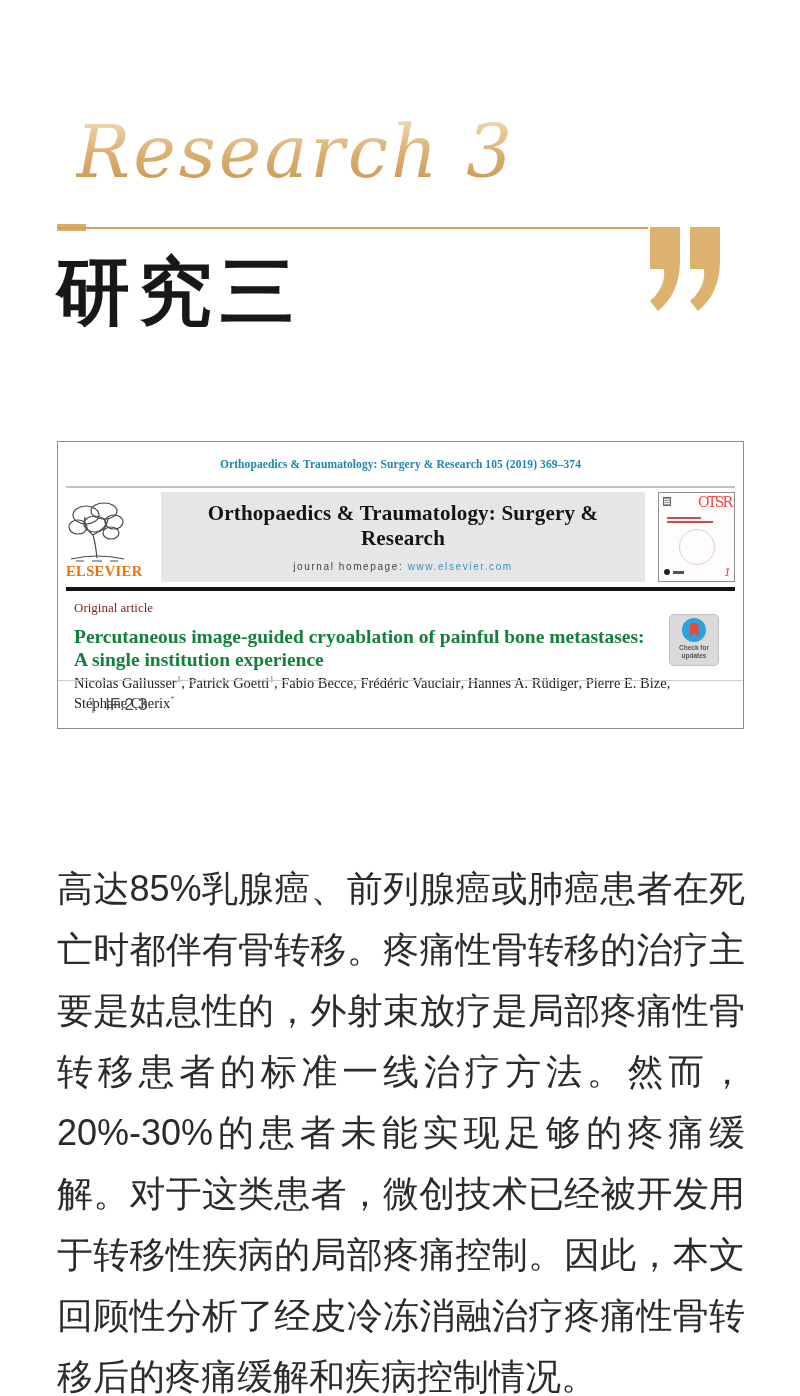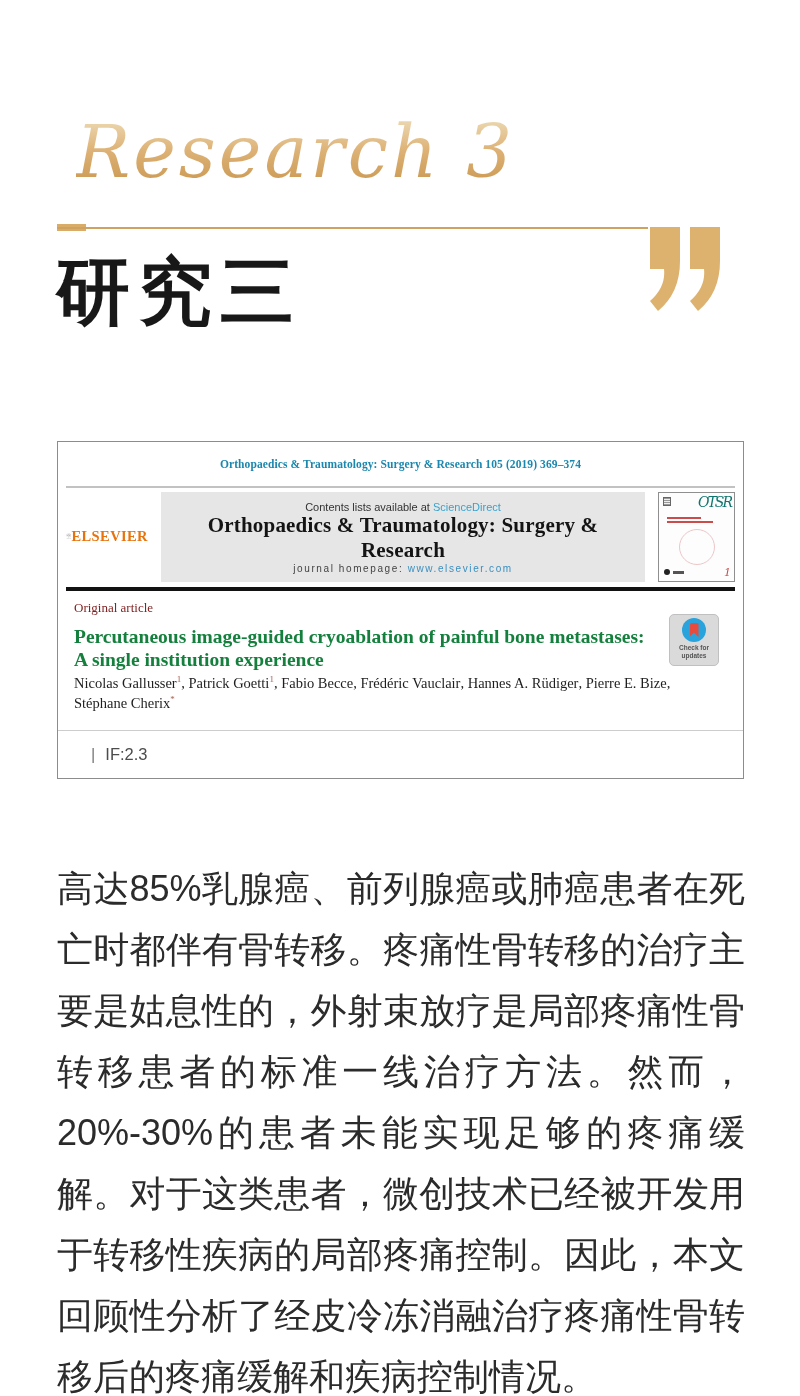--- a/index.html
+++ b/index.html
@@ -27,32 +27,32 @@
   }
   .quote-mark { position:absolute; left:650px; top:227px; }
   .cn-title {
     position:absolute; left:56px; top:252px;
     font-family:"Liberation Serif", serif; font-weight:700;
     font-size:74px; line-height:1.1; letter-spacing:8px; color:#181818;
   }
 
   
   .paper-box {
-    position:absolute; left:57px; top:441px; width:687px; height:338px;
+    position:absolute; left:57px; top:441px; width:687px; height:288px;
     border:1px solid #8c8c8c; background:#fff;
     font-family:"Liberation Serif", serif;
   }
   .p-running-head {
     padding-top:16px; text-align:center;
     font-size:11.5px; font-weight:700; color:#1b87ae; letter-spacing:.1px;
   }
   .p-rule-thin { margin:16px 8px 0; height:2px; background:#c2c2c2; }
   .p-header { display:flex; margin:4px 8px 0; height:90px; }
   .p-logo {
-    width:82px; display:flex; align-items:center;
+    width:82px; display:flex; flex-direction:column; align-items:flex-start;
     justify-content:flex-end; padding-bottom:2px;
   }
   .p-logo-word {
     font-family:"Liberation Serif", serif; font-size:14.5px; font-weight:700;
     color:#e8730c; letter-spacing:.4px; margin-top:1px;
   }
   .p-banner {
     flex:1; margin:0 13px; background:#e6e6e6; text-align:center;
     display:flex; flex-direction:column; justify-content:space-between;
     padding:9px 4px 10px;
@@ -62,21 +62,21 @@
   .p-journal-title { font-size:21px; font-weight:600; color:#141414; letter-spacing:.2px; }
   .p-homepage {
     font-family:"Liberation Sans", sans-serif; font-size:10px; color:#444;
     letter-spacing:1.6px;
   }
   .p-homepage .lnk { color:#3a8fc0; }
   .p-cover { width:77px; border:1px solid #8f8f8f; background:#fdfdfd; position:relative; }
   .cv-sq { position:absolute; left:4px; top:4px; width:8px; height:9px; border:1px solid #666; background:repeating-linear-gradient(0deg,#999 0 1px,#eee 1px 2px); }
   .cv-otsr {
     position:absolute; right:3px; top:1px; font-family:"DejaVu Serif", serif;
-    font-style:italic; font-size:14px; letter-spacing:-2px; color:#0f766e;
+    font-size:14px; letter-spacing:-2px; color:#ef4444;
   }
   .cv-bar1 { position:absolute; left:8px; top:24px; width:34px; height:2px; background:#cc4b4b; }
   .cv-bar2 { position:absolute; left:8px; top:28px; width:46px; height:2px; background:#cc4b4b; }
   .cv-circle { position:absolute; left:20px; top:36px; width:36px; height:36px; border-radius:50%; border:1px solid #eec6c9; }
   .cv-dot { position:absolute; left:5px; bottom:6px; width:6px; height:6px; border-radius:50%; background:#222; }
   .cv-minibar { position:absolute; left:14px; bottom:7px; width:11px; height:3px; background:#555; }
   .cv-one { position:absolute; right:3px; bottom:2px; font-family:"DejaVu Serif", serif; font-style:italic; font-size:11px; color:#cc4b4b; }
   .p-rule-black { margin:5px 8px 0; height:4px; background:#121212; }
 
   .p-article { position:relative; padding:9px 16px 0; }
@@ -159,23 +159,20 @@
             <path d="M27 35 C21 30 17 25 19 17"></path>
             <path d="M27 35 C35 30 41 27 42 19"></path>
             <path d="M5 59 Q31 53 58 59"></path>
             <path d="M10 61 h8 M26 61 h10 M44 61 h8"></path>
           </g>
         </svg>
         <div class="p-logo-word">ELSEVIER</div>
       </div>
 
       <div class="p-banner">
-        <div class="p-contents">
-          <span>Contents lists available at </span><span class="lnk">ScienceDirect</span>
-        </div>
         <div class="p-journal-title">Orthopaedics &amp; Traumatology: Surgery &amp; Research</div>
         <div class="p-homepage">
           <span>journal homepage: </span><span class="lnk">www.elsevier.com</span>
         </div>
       </div>
 
       <div class="p-cover">
         <div class="cv-sq"></div>
         <div class="cv-otsr">OTSR</div>
         <div class="cv-bar1"></div>

